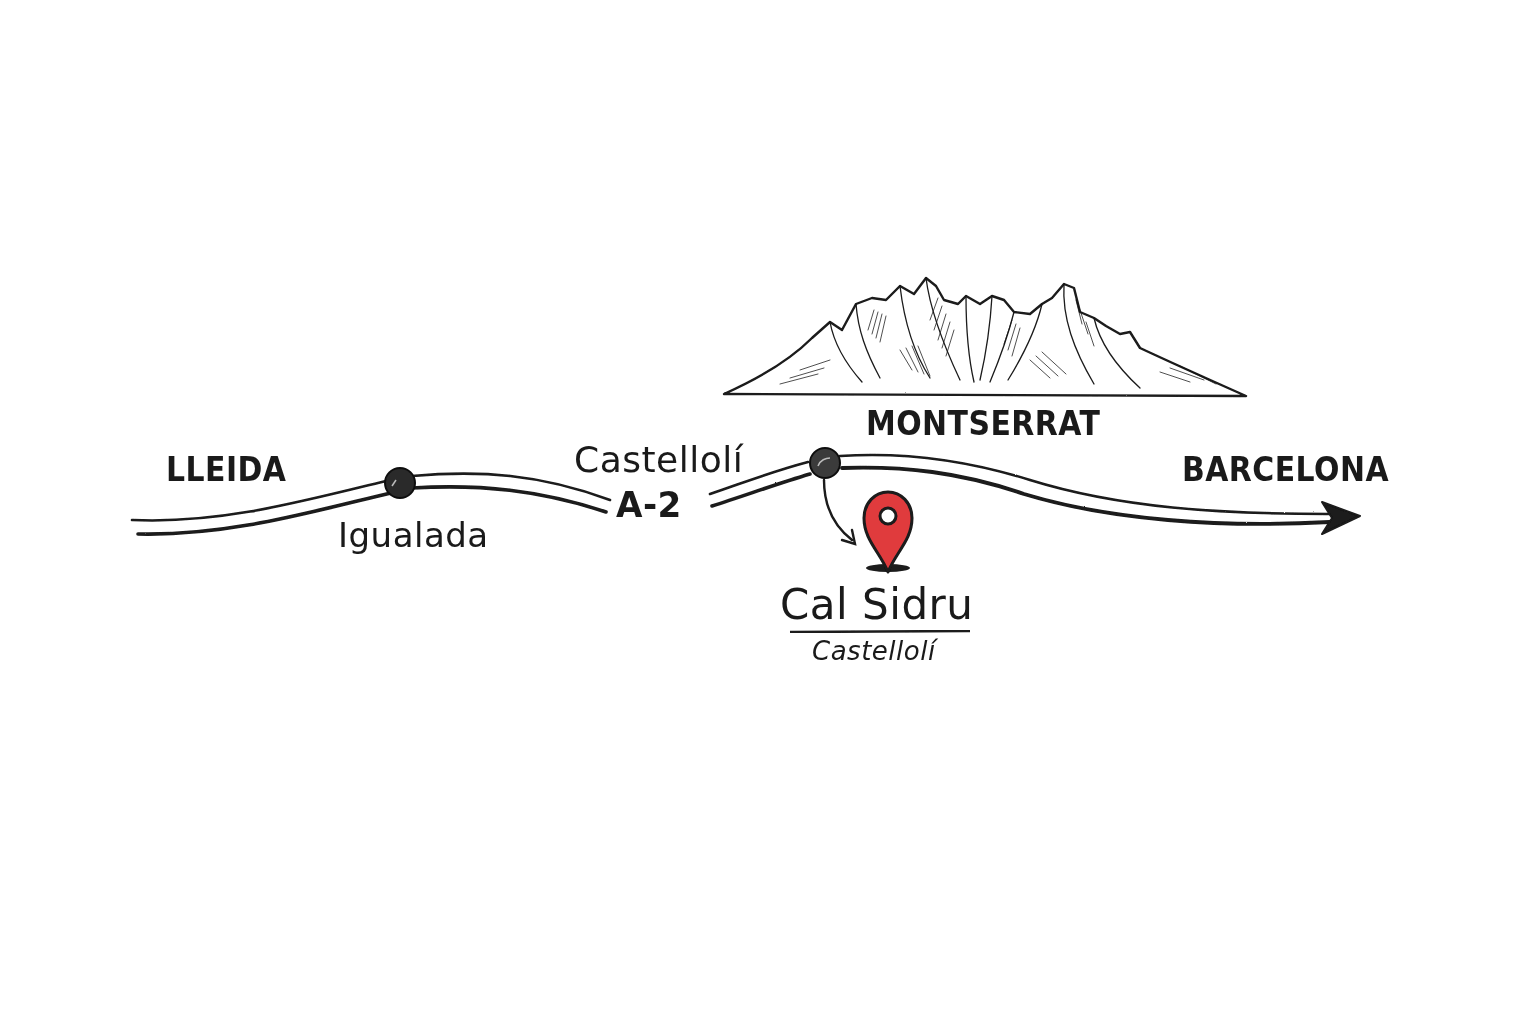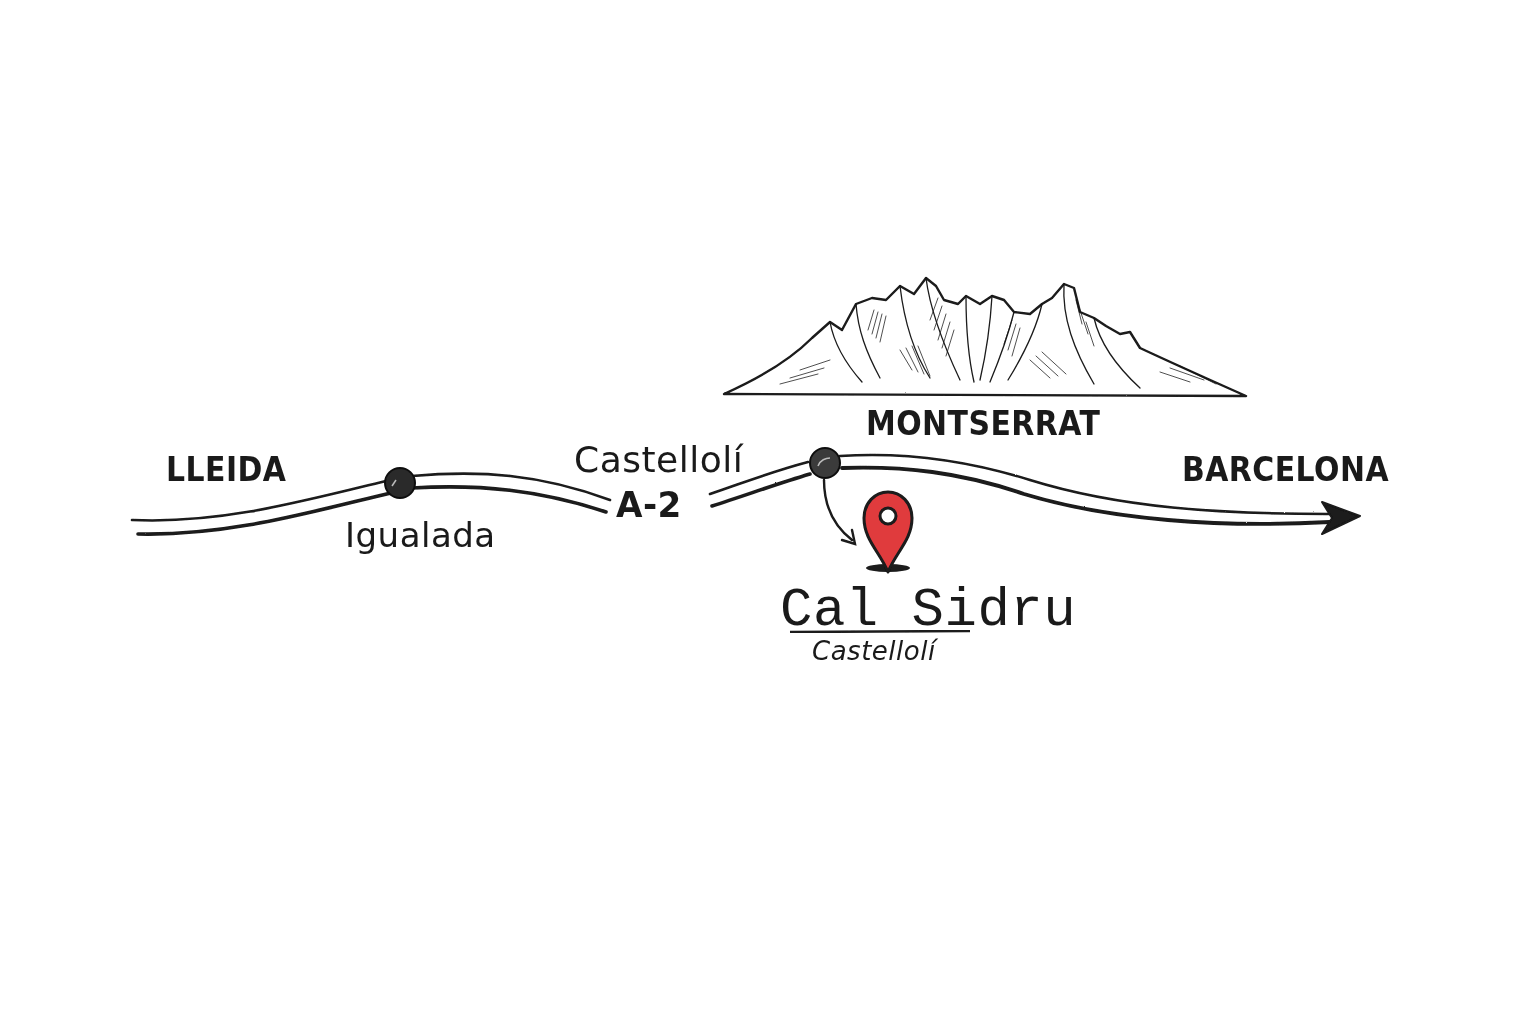--- a/index.html
+++ b/index.html
@@ -38,24 +38,24 @@
     }
     .script {
       font-family: "DejaVu Sans", sans-serif;
       font-size: 34px;
       font-style: italic;
       letter-spacing: 0.5px;
     }
     #label-lleida { left: 166px; top: 452px; }
     #label-montserrat { left: 866px; top: 406px; }
     #label-barcelona { left: 1182px; top: 452px; }
-    #label-igualada { left: 345px; top: 518px; font-size: 34px; font-style: normal; }
+    #label-igualada { left: 338px; top: 518px; font-size: 34px; font-style: normal; }
     #label-castelloli-road { left: 574px; top: 442px; font-style: normal; font-size: 36px; }
     #label-a2 { left: 616px; top: 487px; font-size: 36px; font-weight: bold; font-style: normal; transform: scaleX(0.95); transform-origin: left top; }
-    #label-destination-name { left: 780px; top: 584px; font-size: 54px; font-style: normal; font-family: Liberation Mono, monospace; }
+    #label-destination-name { left: 780px; top: 584px; font-size: 42px; font-style: normal; }
     #label-destination-sub { left: 812px; top: 638px; font-size: 26px; font-style: italic; }
   </style>
 </head>
 <body>
 
 <svg id="map-canvas" viewBox="0 0 1536 1024" xmlns="http://www.w3.org/2000/svg">
   <defs>
     <filter id="rough" x="-5%" y="-5%" width="110%" height="110%">
       <feTurbulence type="fractalNoise" baseFrequency="0.9" numOctaves="2" result="n"></feTurbulence>
       <feDisplacementMap in="SourceGraphic" in2="n" scale="1.4"></feDisplacementMap>

